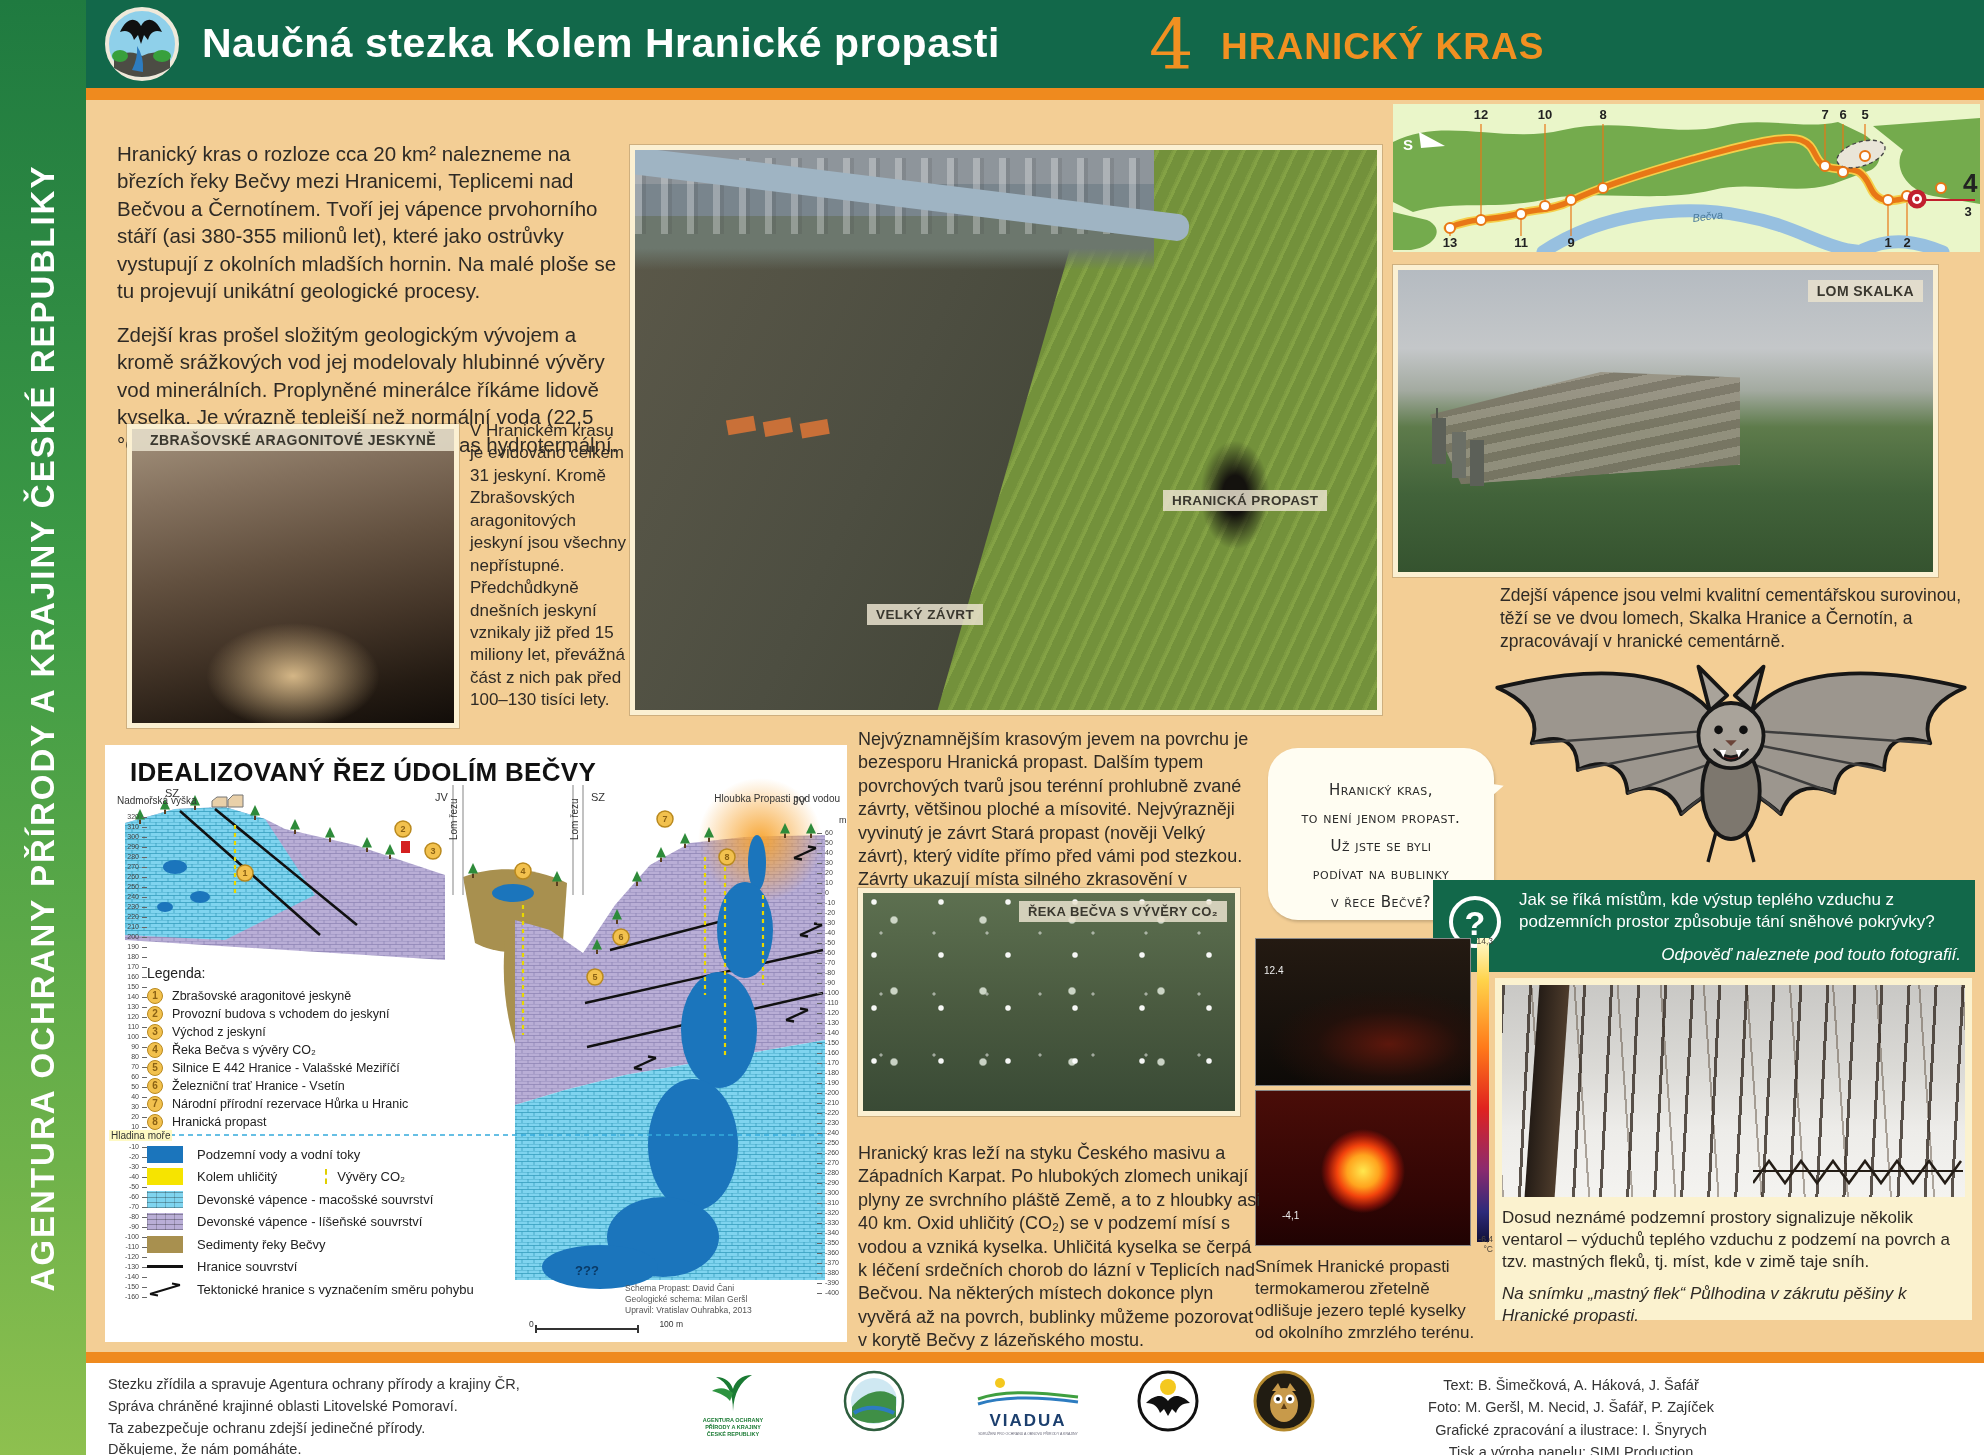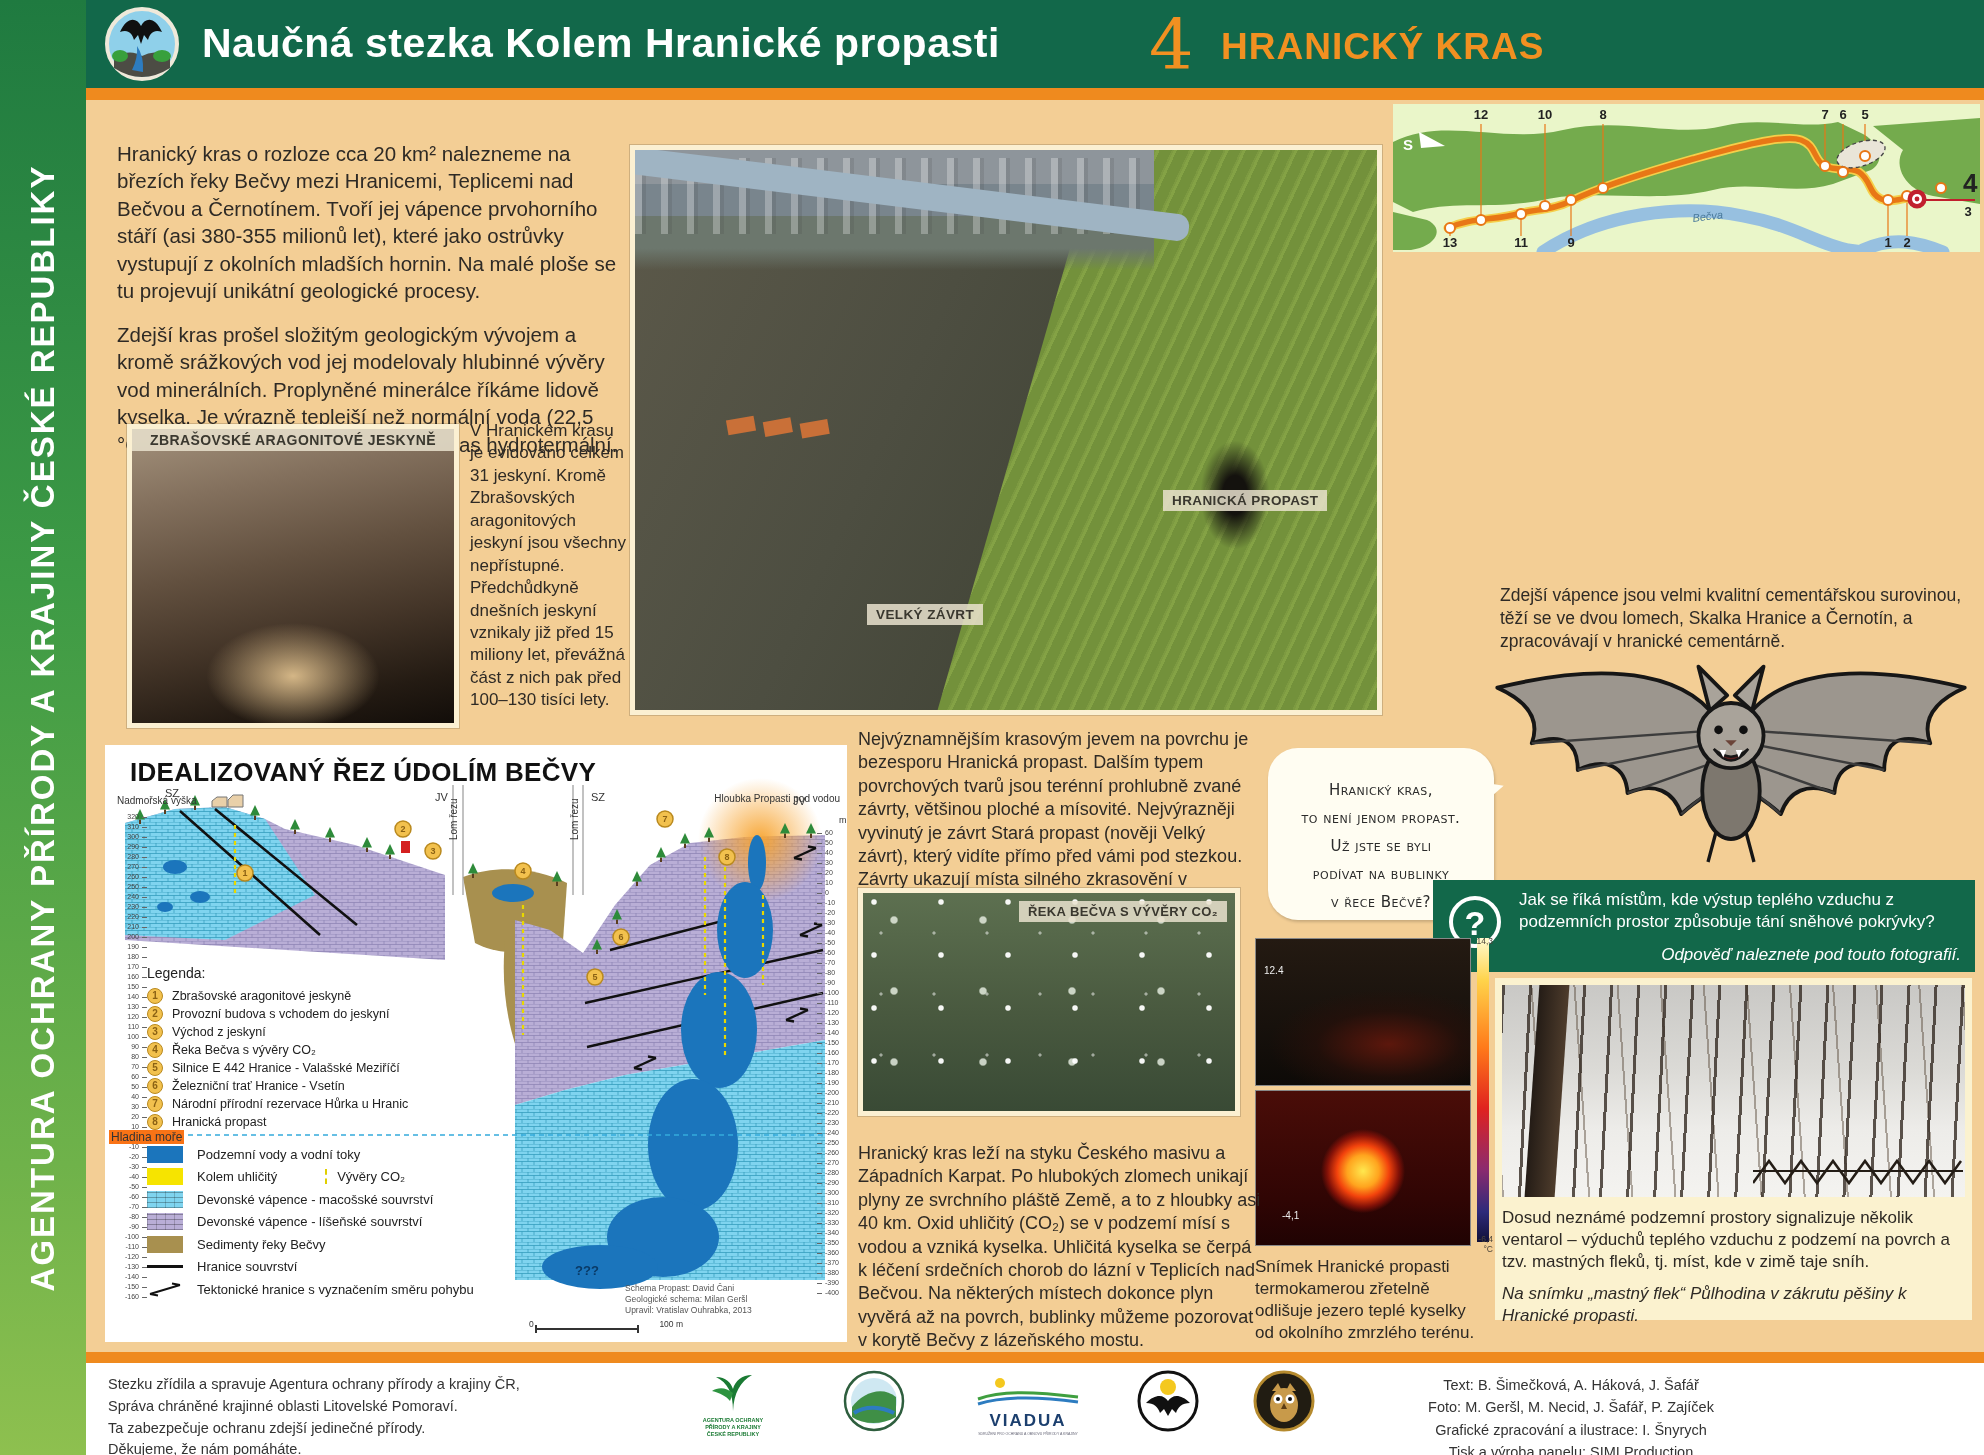--- a/index.html
+++ b/index.html
@@ -132,21 +132,21 @@
   .dg-title { position:absolute; left:25px; top:12px; font-size:26px; font-weight:bold; color:#111; letter-spacing:.3px;}
   .dg-axlbl { position:absolute; font-size:10px; color:#333; }
   .axis { position:absolute; }
   .axis .tick { position:relative; height:10px; font-size:7px; line-height:10px; color:#444; }
   #axisL { left:12px; top:67px; width:30px; }
   #axisL .tick { text-align:right; padding-right:8px; }
   #axisL .tick::after { content:""; position:absolute; right:0; top:4.5px; width:5px; height:1px; background:#666; }
   #axisR { left:712px; top:83px; width:30px; }
   #axisR .tick { text-align:left; padding-left:8px; }
   #axisR .tick::before { content:""; position:absolute; left:0; top:4.5px; width:5px; height:1px; background:#666; }
-  .sea-lbl { position:absolute; left:4px; top:385px; font-size:12px; color:#333; background:#f97316; padding:0 2px; z-index:3;}
+  .sea-lbl { position:absolute; left:4px; top:385px; font-size:10px; color:#333; background:#fef9c3; padding:0 2px; z-index:3;}
   .m-lbl { position:absolute; left:734px; top:70px; font-size:9px; color:#333; }
 
   .legend { position:absolute; left:42px; top:220px; width:330px; z-index:3; }
   .leg-title { font-size:14px; margin-bottom:6px; color:#222;}
   .leg-item { display:flex; align-items:center; height:18px; font-size:12.5px; color:#222; }
   .leg-num { flex:0 0 16px; height:16px; margin-right:9px; border-radius:50%; background:#f2c14e;
     border:1.5px solid #b9891e; color:#8a6114; font-size:10px; font-weight:bold; text-align:center; line-height:13px;}
   .swatches { position:absolute; left:42px; top:398px; width:420px; z-index:3; }
   .sw-row { display:flex; align-items:center; height:22.5px; font-size:13px; color:#222; }
   .sw { flex:0 0 36px; height:17px; margin-right:14px; }
@@ -279,20 +279,25 @@
       <text x="514" y="143">2</text>
       <text x="575" y="112">3</text>
     </g>
     <text x="570" y="88" font-size="26" font-weight="bold" fill="#222">4</text>
     <g>
       <text x="10" y="46" font-size="15" font-weight="bold" fill="#fff">S</text>
       <polygon points="26,28 52,42 28,44" fill="#fff"></polygon>
     </g>
   </svg>
 
+  <div class="photo quarry">
+    <div class="quarry-pit"></div>
+    <div class="quarry-plant"></div>
+    <div class="photo-label quarry-cap">LOM SKALKA</div>
+  </div>
   <div class="quarry-text txt">Zdejší vápence jsou velmi kvalitní cementářskou surovinou, těží se ve dvou lomech, Skalka Hranice a Černotín, a zpracovávají v hranické cementárně.</div>
 
   <svg class="bat" viewBox="0 0 520 262">
     <g stroke="#161616" stroke-width="4" stroke-linejoin="round">
       <path d="M252,88 C222,30 140,14 16,44 C52,60 60,80 52,102 C86,90 100,102 100,130 C130,116 150,126 152,154 C180,142 200,152 208,176 C226,160 240,152 252,150 Z" fill="#9c968e"></path>
       <path d="M268,88 C298,30 380,14 504,44 C468,60 460,80 468,102 C434,90 420,102 420,130 C390,116 370,126 368,154 C340,142 320,152 312,176 C294,160 280,152 268,150 Z" fill="#9c968e"></path>
       <path d="M252,88 L52,102 M252,100 L100,130 M254,118 L152,154 M256,136 L208,176 M268,88 L468,102 M268,100 L420,130 M266,118 L368,154 M264,136 L312,176" fill="none" stroke-width="2.5" stroke="#3c3c3c"></path>
       <ellipse cx="260" cy="152" rx="30" ry="50" fill="#7d776e"></ellipse>
       <path d="M244,196 L236,226 M276,196 L284,226" fill="none" stroke-width="3.5"></path>
       <circle cx="260" cy="94" r="34" fill="#a9a39a"></circle>

